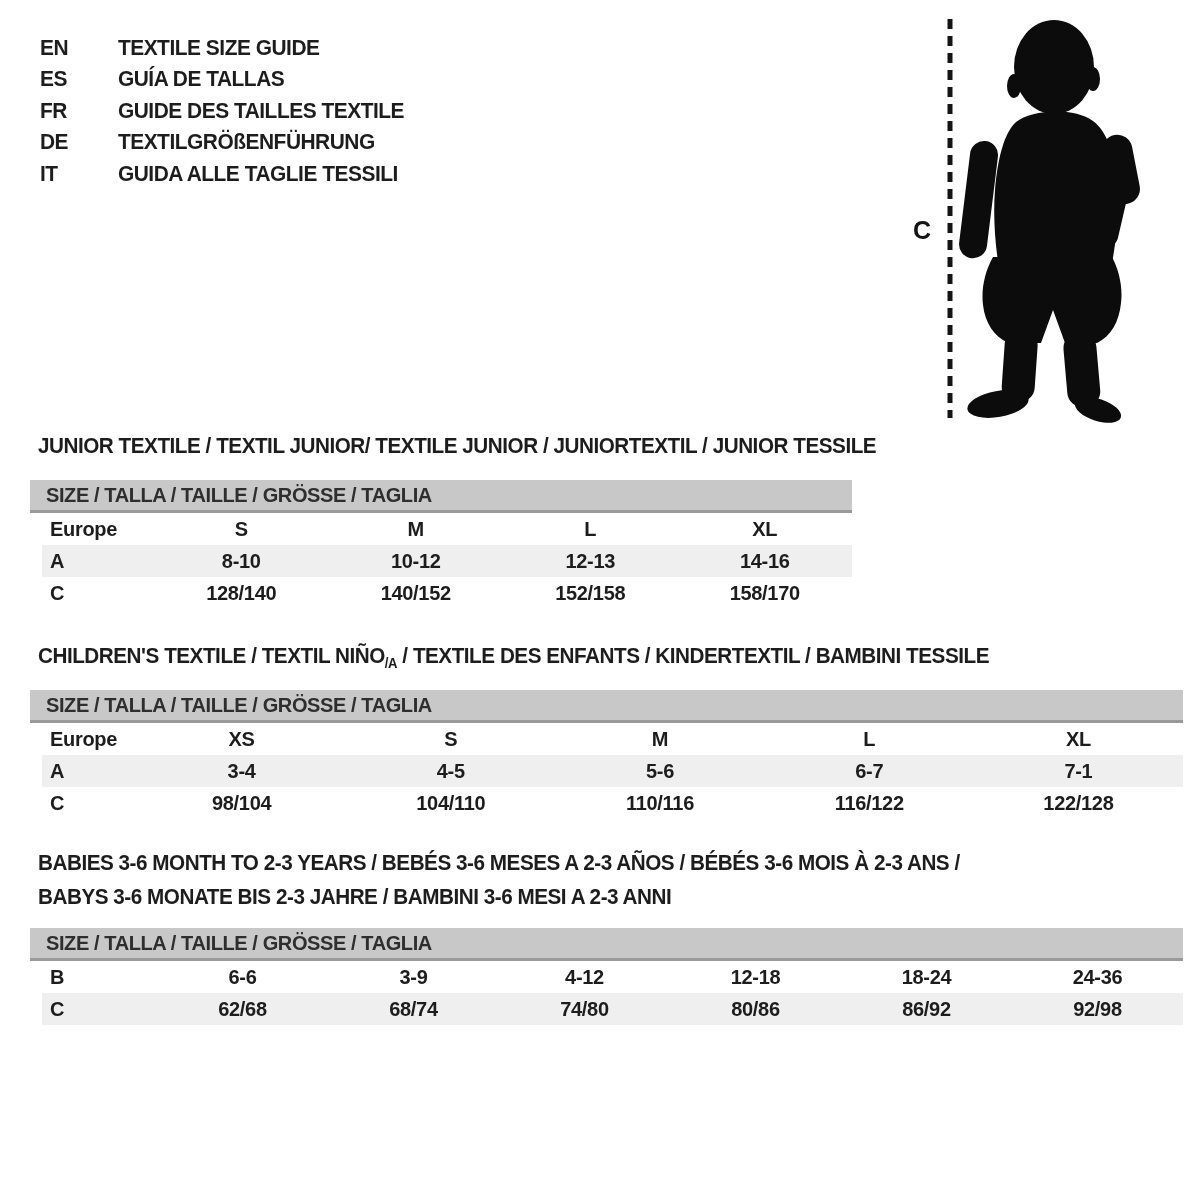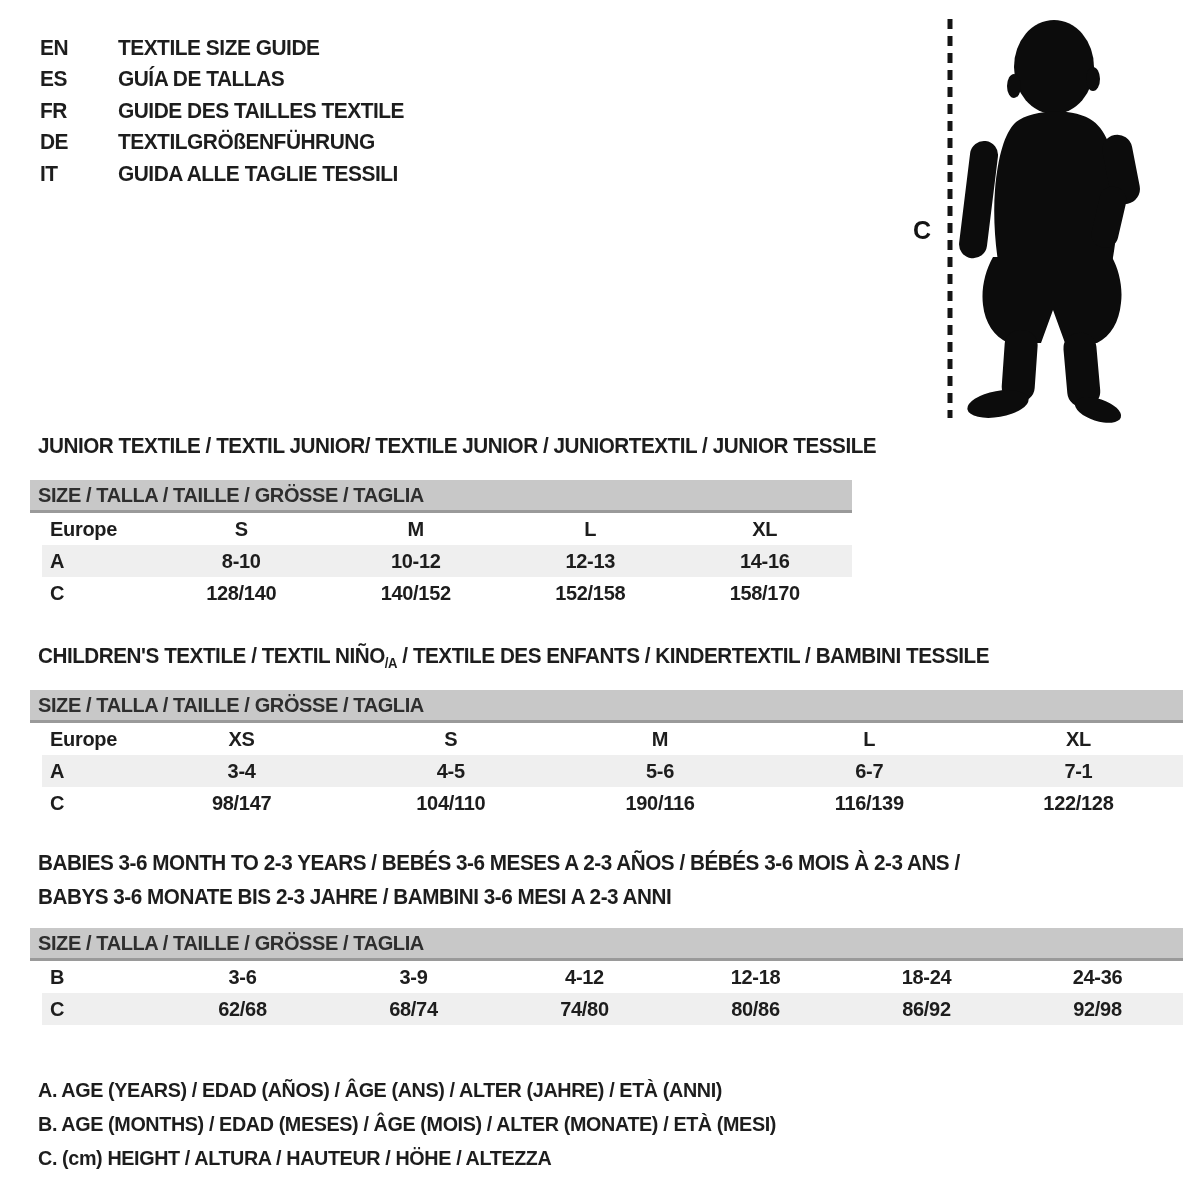--- a/index.html
+++ b/index.html
@@ -36,21 +36,21 @@
     white-space: nowrap;
     transform: scaleX(0.94); transform-origin: 0 50%;
   }
   .sub-letter { font-size: 14px; vertical-align: -5px; font-weight: bold; }
   .title-2line div { height: 34px; line-height: 34px; }
 
   
   .tbl { position: absolute; left: 30px; }
   .tbl-header {
     height: 33px; background: #c8c8c8; border-bottom: 3px solid #9a9a9a;
-    display: flex; align-items: center; padding-left: 8px;
+    display: flex; align-items: center; padding-left: 16px;
     font-weight: bold; font-size: 20px; color: #2e2e2e; letter-spacing: -0.4px;
     white-space: nowrap;
   }
   .tbl-row {
     display: flex; height: 32px; align-items: center;
     font-weight: bold; font-size: 20px; letter-spacing: -0.3px; margin-left: 12px;
   }
   .tbl-row.shaded { background: #efefef; }
   .row-label { padding-left: 8px; }
   .cell { flex: 1 1 0; text-align: center; }
@@ -161,54 +161,49 @@
     <div class="tbl-row shaded">
       <div class="row-label">A</div>
       <div class="cell">3-4</div>
       <div class="cell">4-5</div>
       <div class="cell">5-6</div>
       <div class="cell">6-7</div>
       <div class="cell">7-1</div>
     </div>
     <div class="tbl-row">
       <div class="row-label">C</div>
-      <div class="cell">98/147</div>
+      <div class="cell">98/104</div>
       <div class="cell">104/110</div>
-      <div class="cell">190/116</div>
-      <div class="cell">116/139</div>
+      <div class="cell">110/116</div>
+      <div class="cell">116/122</div>
       <div class="cell">122/128</div>
     </div>
   </div>
 
   <div class="sec-title title-2line" style="top:846px;">
     <div>BABIES 3-6 MONTH TO 2-3 YEARS / BEBÉS 3-6 MESES A 2-3 AÑOS / BÉBÉS 3-6 MOIS À 2-3 ANS /</div>
     <div>BABYS 3-6 MONATE BIS 2-3 JAHRE / BAMBINI 3-6 MESI A 2-3 ANNI</div>
   </div>
 
   <div class="tbl tbl-babies" style="top:928px;">
     <div class="tbl-header">SIZE / TALLA / TAILLE / GRÖSSE / TAGLIA</div>
     <div class="tbl-row">
       <div class="row-label">B</div>
-      <div class="cell">3-6</div>
+      <div class="cell">6-6</div>
       <div class="cell">3-9</div>
       <div class="cell">4-12</div>
       <div class="cell">12-18</div>
       <div class="cell">18-24</div>
       <div class="cell">24-36</div>
     </div>
     <div class="tbl-row shaded">
       <div class="row-label">C</div>
       <div class="cell">62/68</div>
       <div class="cell">68/74</div>
       <div class="cell">74/80</div>
       <div class="cell">80/86</div>
       <div class="cell">86/92</div>
       <div class="cell">92/98</div>
     </div>
   </div>
 
-  <div class="legend">
-    <div class="legend-line">A. AGE (YEARS) / EDAD (AÑOS) / ÂGE (ANS) / ALTER (JAHRE) / ETÀ (ANNI)</div>
-    <div class="legend-line">B. AGE (MONTHS) / EDAD (MESES) / ÂGE (MOIS) / ALTER (MONATE) / ETÀ (MESI)</div>
-    <div class="legend-line">C. (cm) HEIGHT / ALTURA / HAUTEUR / HÖHE / ALTEZZA</div>
-  </div>
 
 </div>
 
 </body></html>

